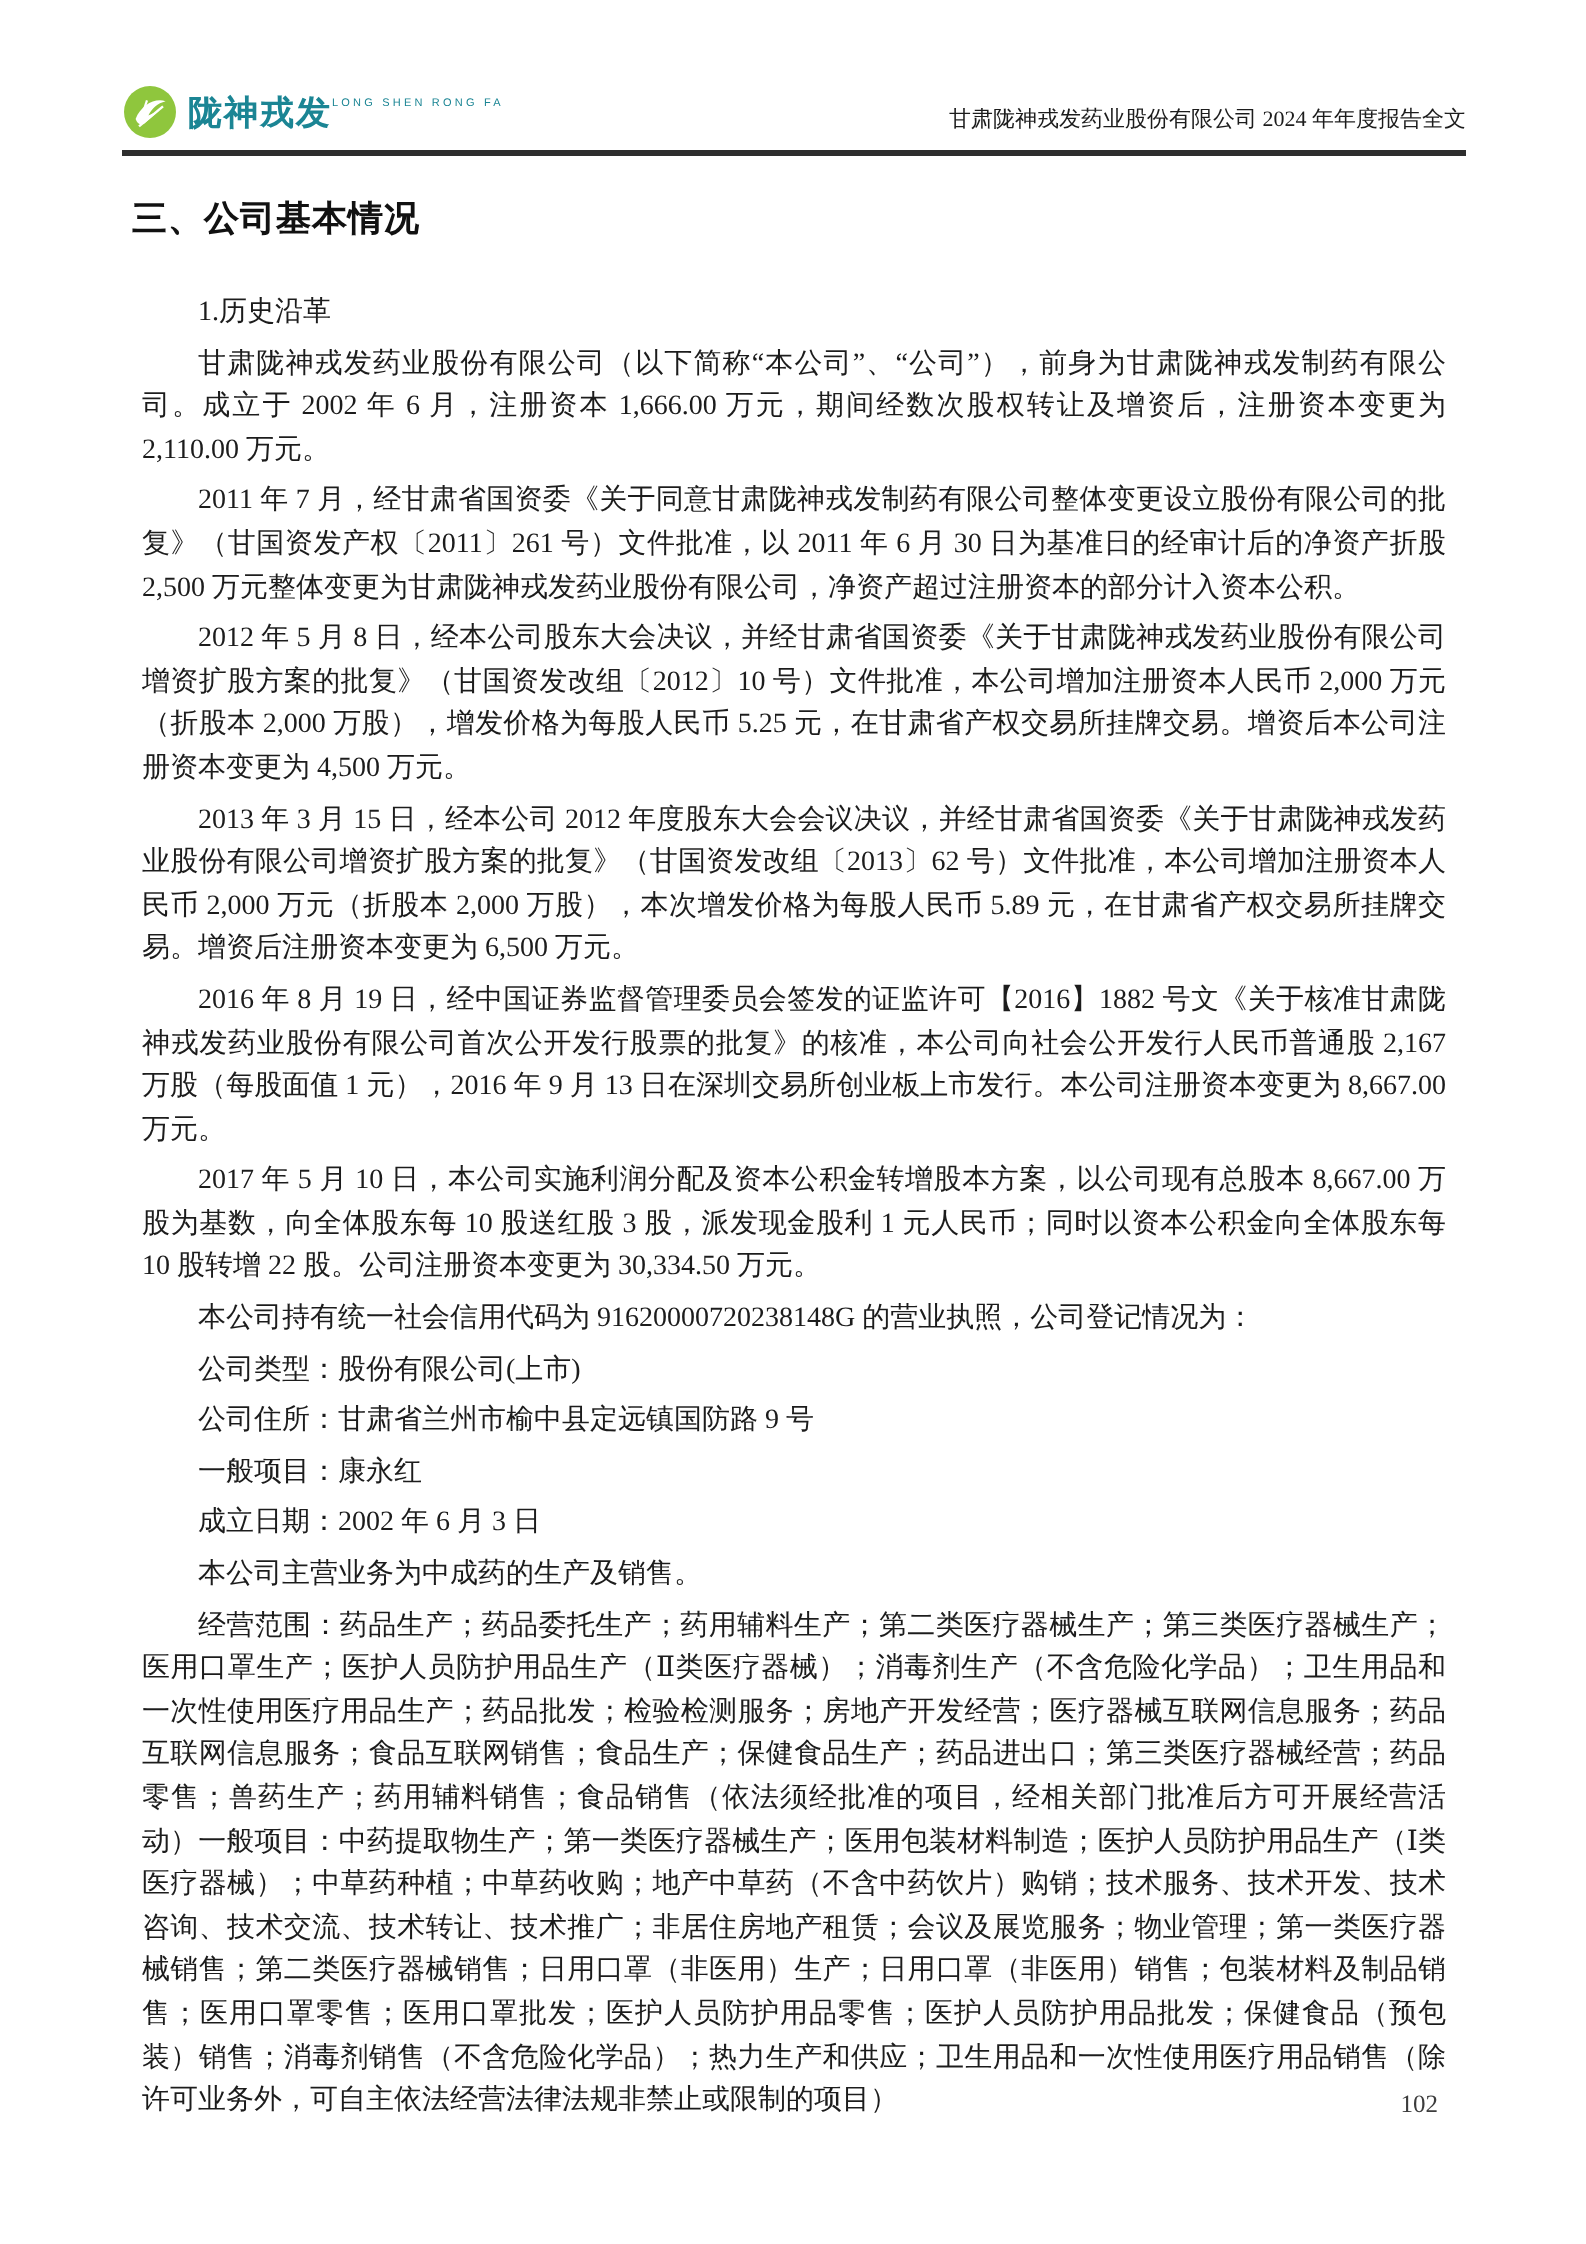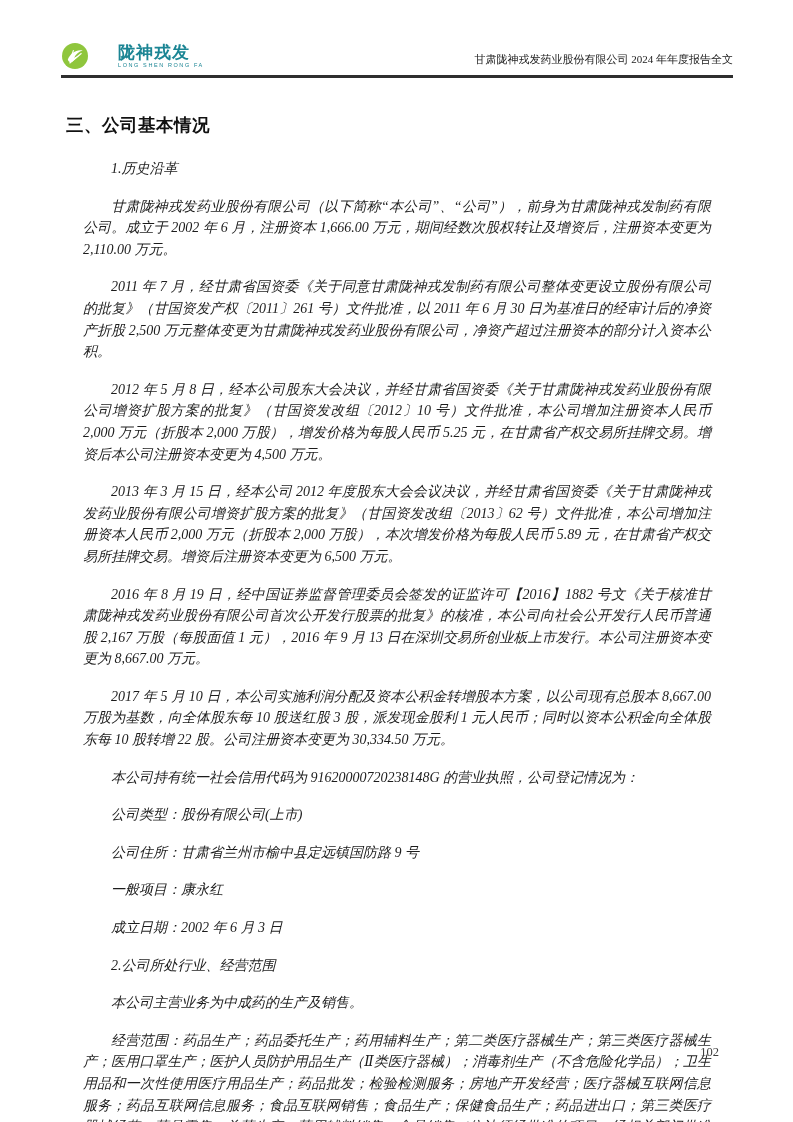--- a/index.html
+++ b/index.html
@@ -28,21 +28,21 @@
     align-items: flex-end;
     border-bottom: 3px solid #2e2e2e;
     padding-bottom: 5px;
   }
   .logo {
     display: flex;
     align-items: center;
     gap: 5px;
   }
   .logo-icon svg { display: block; }
-  .logo-textcol { display: flex; flex-direction: column; line-height: 1; margin-left: 24px; }
+  .logo-textcol { display: flex; flex-direction: row; line-height: 1; }
   .logo-cn {
     font-family: "Liberation Sans", "DejaVu Sans", sans-serif;
     font-weight: bold;
     font-size: 17px;
     letter-spacing: 1px;
     color: #1b8594;
   }
   .logo-en {
     font-family: "Liberation Sans", "DejaVu Sans", sans-serif;
     font-size: 5.5px;
@@ -51,43 +51,42 @@
     margin-top: 2px;
   }
   .doc-title {
     font-size: 11px;
     color: #1c1c1c;
     padding-bottom: 3px;
   }
   
   .section-title {
     position: absolute;
-    top: 113px;
+    top: 97px;
     left: 66px;
     margin: 0;
     font-size: 17.5px;
     font-weight: bold;
     letter-spacing: 0.5px;
     color: #111111;
   }
   
   .body-text {
     position: absolute;
     top: 142px;
     left: 67px;
     width: 660px;
     font-size: 14px;
     line-height: 21.6px;
     text-align: justify;
   }
   .body-text p {
-    margin: 16px;
+    margin: 4px;
     padding: 0;
     text-indent: 2em;
-    font-style: italic;
   }
   
   .footer {
     position: absolute;
     right: 74px;
     bottom: 62px;
     font-size: 12.5px;
     color: #3c3c3c;
     text-align: center;
   }
@@ -123,21 +122,20 @@
     <p>2011 年 7 月，经甘肃省国资委《关于同意甘肃陇神戎发制药有限公司整体变更设立股份有限公司的批复》（甘国资发产权〔2011〕261 号）文件批准，以 2011 年 6 月 30 日为基准日的经审计后的净资产折股 2,500 万元整体变更为甘肃陇神戎发药业股份有限公司，净资产超过注册资本的部分计入资本公积。</p>
     <p>2012 年 5 月 8 日，经本公司股东大会决议，并经甘肃省国资委《关于甘肃陇神戎发药业股份有限公司增资扩股方案的批复》（甘国资发改组〔2012〕10 号）文件批准，本公司增加注册资本人民币 2,000 万元（折股本 2,000 万股），增发价格为每股人民币 5.25 元，在甘肃省产权交易所挂牌交易。增资后本公司注册资本变更为 4,500 万元。</p>
     <p>2013 年 3 月 15 日，经本公司 2012 年度股东大会会议决议，并经甘肃省国资委《关于甘肃陇神戎发药业股份有限公司增资扩股方案的批复》（甘国资发改组〔2013〕62 号）文件批准，本公司增加注册资本人民币 2,000 万元（折股本 2,000 万股），本次增发价格为每股人民币 5.89 元，在甘肃省产权交易所挂牌交易。增资后注册资本变更为 6,500 万元。</p>
     <p>2016 年 8 月 19 日，经中国证券监督管理委员会签发的证监许可【2016】1882 号文《关于核准甘肃陇神戎发药业股份有限公司首次公开发行股票的批复》的核准，本公司向社会公开发行人民币普通股 2,167 万股（每股面值 1 元），2016 年 9 月 13 日在深圳交易所创业板上市发行。本公司注册资本变更为 8,667.00 万元。</p>
     <p>2017 年 5 月 10 日，本公司实施利润分配及资本公积金转增股本方案，以公司现有总股本 8,667.00 万股为基数，向全体股东每 10 股送红股 3 股，派发现金股利 1 元人民币；同时以资本公积金向全体股东每 10 股转增 22 股。公司注册资本变更为 30,334.50 万元。</p>
     <p>本公司持有统一社会信用代码为 91620000720238148G 的营业执照，公司登记情况为：</p>
     <p>公司类型：股份有限公司(上市)</p>
     <p>公司住所：甘肃省兰州市榆中县定远镇国防路 9 号</p>
     <p>一般项目：康永红</p>
     <p>成立日期：2002 年 6 月 3 日</p>
-    <p>2.公司所处行业、经营范围</p>
     <p>本公司主营业务为中成药的生产及销售。</p>
     <p>经营范围：药品生产；药品委托生产；药用辅料生产；第二类医疗器械生产；第三类医疗器械生产；医用口罩生产；医护人员防护用品生产（Ⅱ类医疗器械）；消毒剂生产（不含危险化学品）；卫生用品和一次性使用医疗用品生产；药品批发；检验检测服务；房地产开发经营；医疗器械互联网信息服务；药品互联网信息服务；食品互联网销售；食品生产；保健食品生产；药品进出口；第三类医疗器械经营；药品零售；兽药生产；药用辅料销售；食品销售（依法须经批准的项目，经相关部门批准后方可开展经营活动）一般项目：中药提取物生产；第一类医疗器械生产；医用包装材料制造；医护人员防护用品生产（Ⅰ类医疗器械）；中草药种植；中草药收购；地产中草药（不含中药饮片）购销；技术服务、技术开发、技术咨询、技术交流、技术转让、技术推广；非居住房地产租赁；会议及展览服务；物业管理；第一类医疗器械销售；第二类医疗器械销售；日用口罩（非医用）生产；日用口罩（非医用）销售；包装材料及制品销售；医用口罩零售；医用口罩批发；医护人员防护用品零售；医护人员防护用品批发；保健食品（预包装）销售；消毒剂销售（不含危险化学品）；热力生产和供应；卫生用品和一次性使用医疗用品销售（除许可业务外，可自主依法经营法律法规非禁止或限制的项目）</p>
   </div>
 
   <div class="footer">
     <span>102</span>
   </div>
 
 </div>
 

